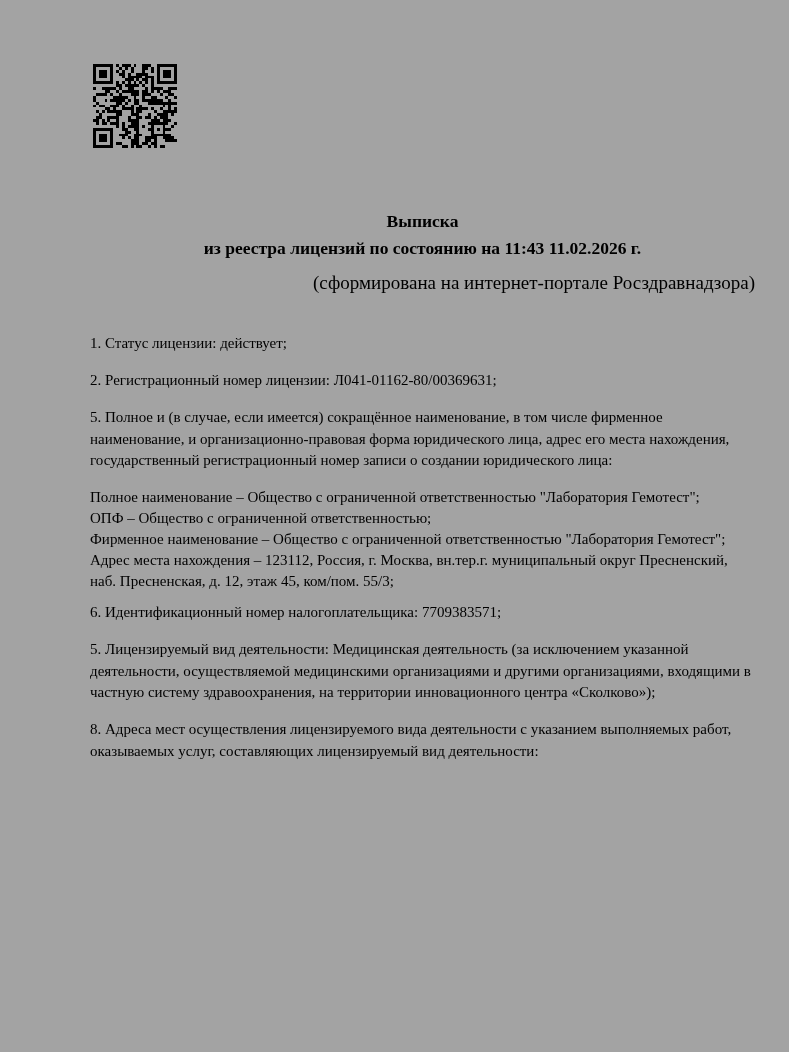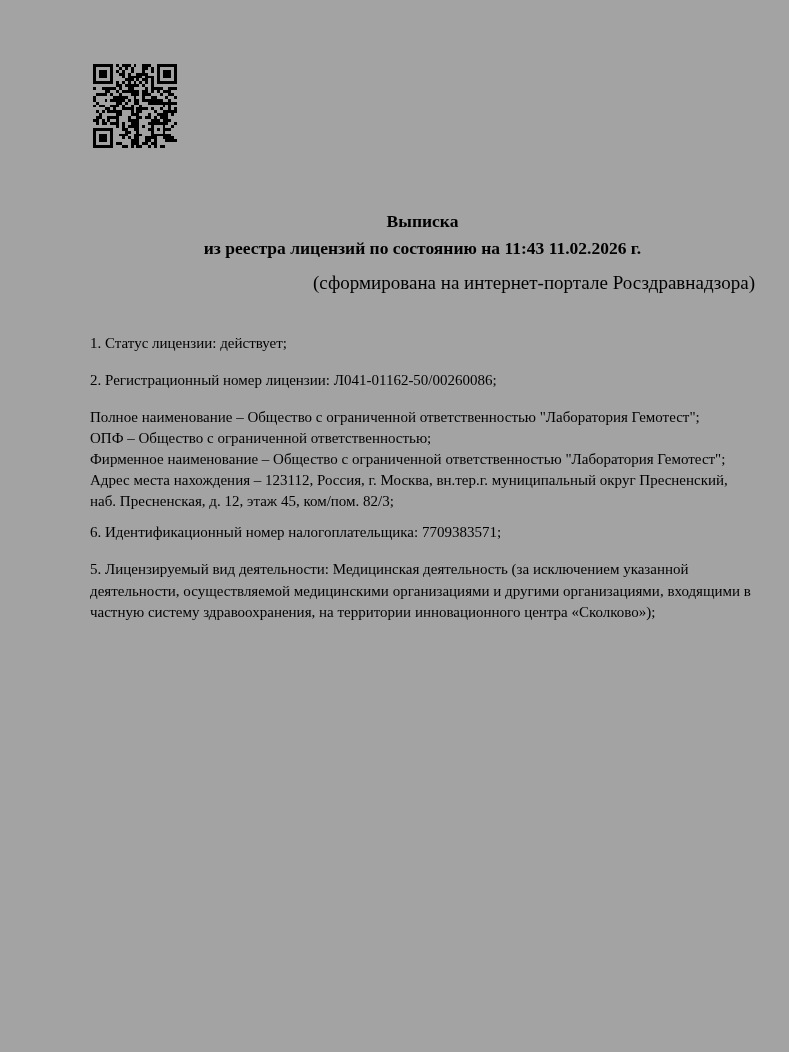--- a/index.html
+++ b/index.html
@@ -480,26 +480,28 @@
 
   <div class="title-block">
     <div>Выписка</div>
     <div>из реестра лицензий по состоянию на 11:43 11.02.2026 г.</div>
   </div>
 
   <div class="subtitle">(сформирована на интернет-портале Росздравнадзора)</div>
 
   <div class="body-text">
     <p class="para">1. Статус лицензии: действует;</p>
-    <p class="para">2. Регистрационный номер лицензии: Л041-01162-50/00260086;</p>
+    <p class="para">2. Регистрационный номер лицензии: Л041-01162-80/00369631;</p>
+    <p class="para">5. Полное и (в случае, если имеется) сокращённое наименование, в том числе фирменное наименование, и организационно-правовая форма юридического лица, адрес его места нахождения, государственный регистрационный номер записи о создании юридического лица:</p>
 
     <div class="entity-block">
       <p class="entity-line">Полное наименование – Общество с ограниченной ответственностью "Лаборатория Гемотест";</p>
       <p class="entity-line">ОПФ – Общество с ограниченной ответственностью;</p>
       <p class="entity-line">Фирменное наименование – Общество с ограниченной ответственностью "Лаборатория Гемотест";</p>
-      <p class="entity-line">Адрес места нахождения – 123112, Россия, г. Москва, вн.тер.г. муниципальный округ Пресненский, наб. Пресненская, д. 12, этаж 45, ком/пом. 82/3;</p>
+      <p class="entity-line">Адрес места нахождения – 123112, Россия, г. Москва, вн.тер.г. муниципальный округ Пресненский, наб. Пресненская, д. 12, этаж 45, ком/пом. 55/3;</p>
     </div>
 
     <p class="para">6. Идентификационный номер налогоплательщика: 7709383571;</p>
     <p class="para">5. Лицензируемый вид деятельности: Медицинская деятельность (за исключением указанной деятельности, осуществляемой медицинскими организациями и другими организациями, входящими в частную систему здравоохранения, на территории инновационного центра «Сколково»);</p>
+    <p class="para">8. Адреса мест осуществления лицензируемого вида деятельности с указанием выполняемых работ, оказываемых услуг, составляющих лицензируемый вид деятельности:</p>
   </div>
 
 </div>
 
 </body></html>

